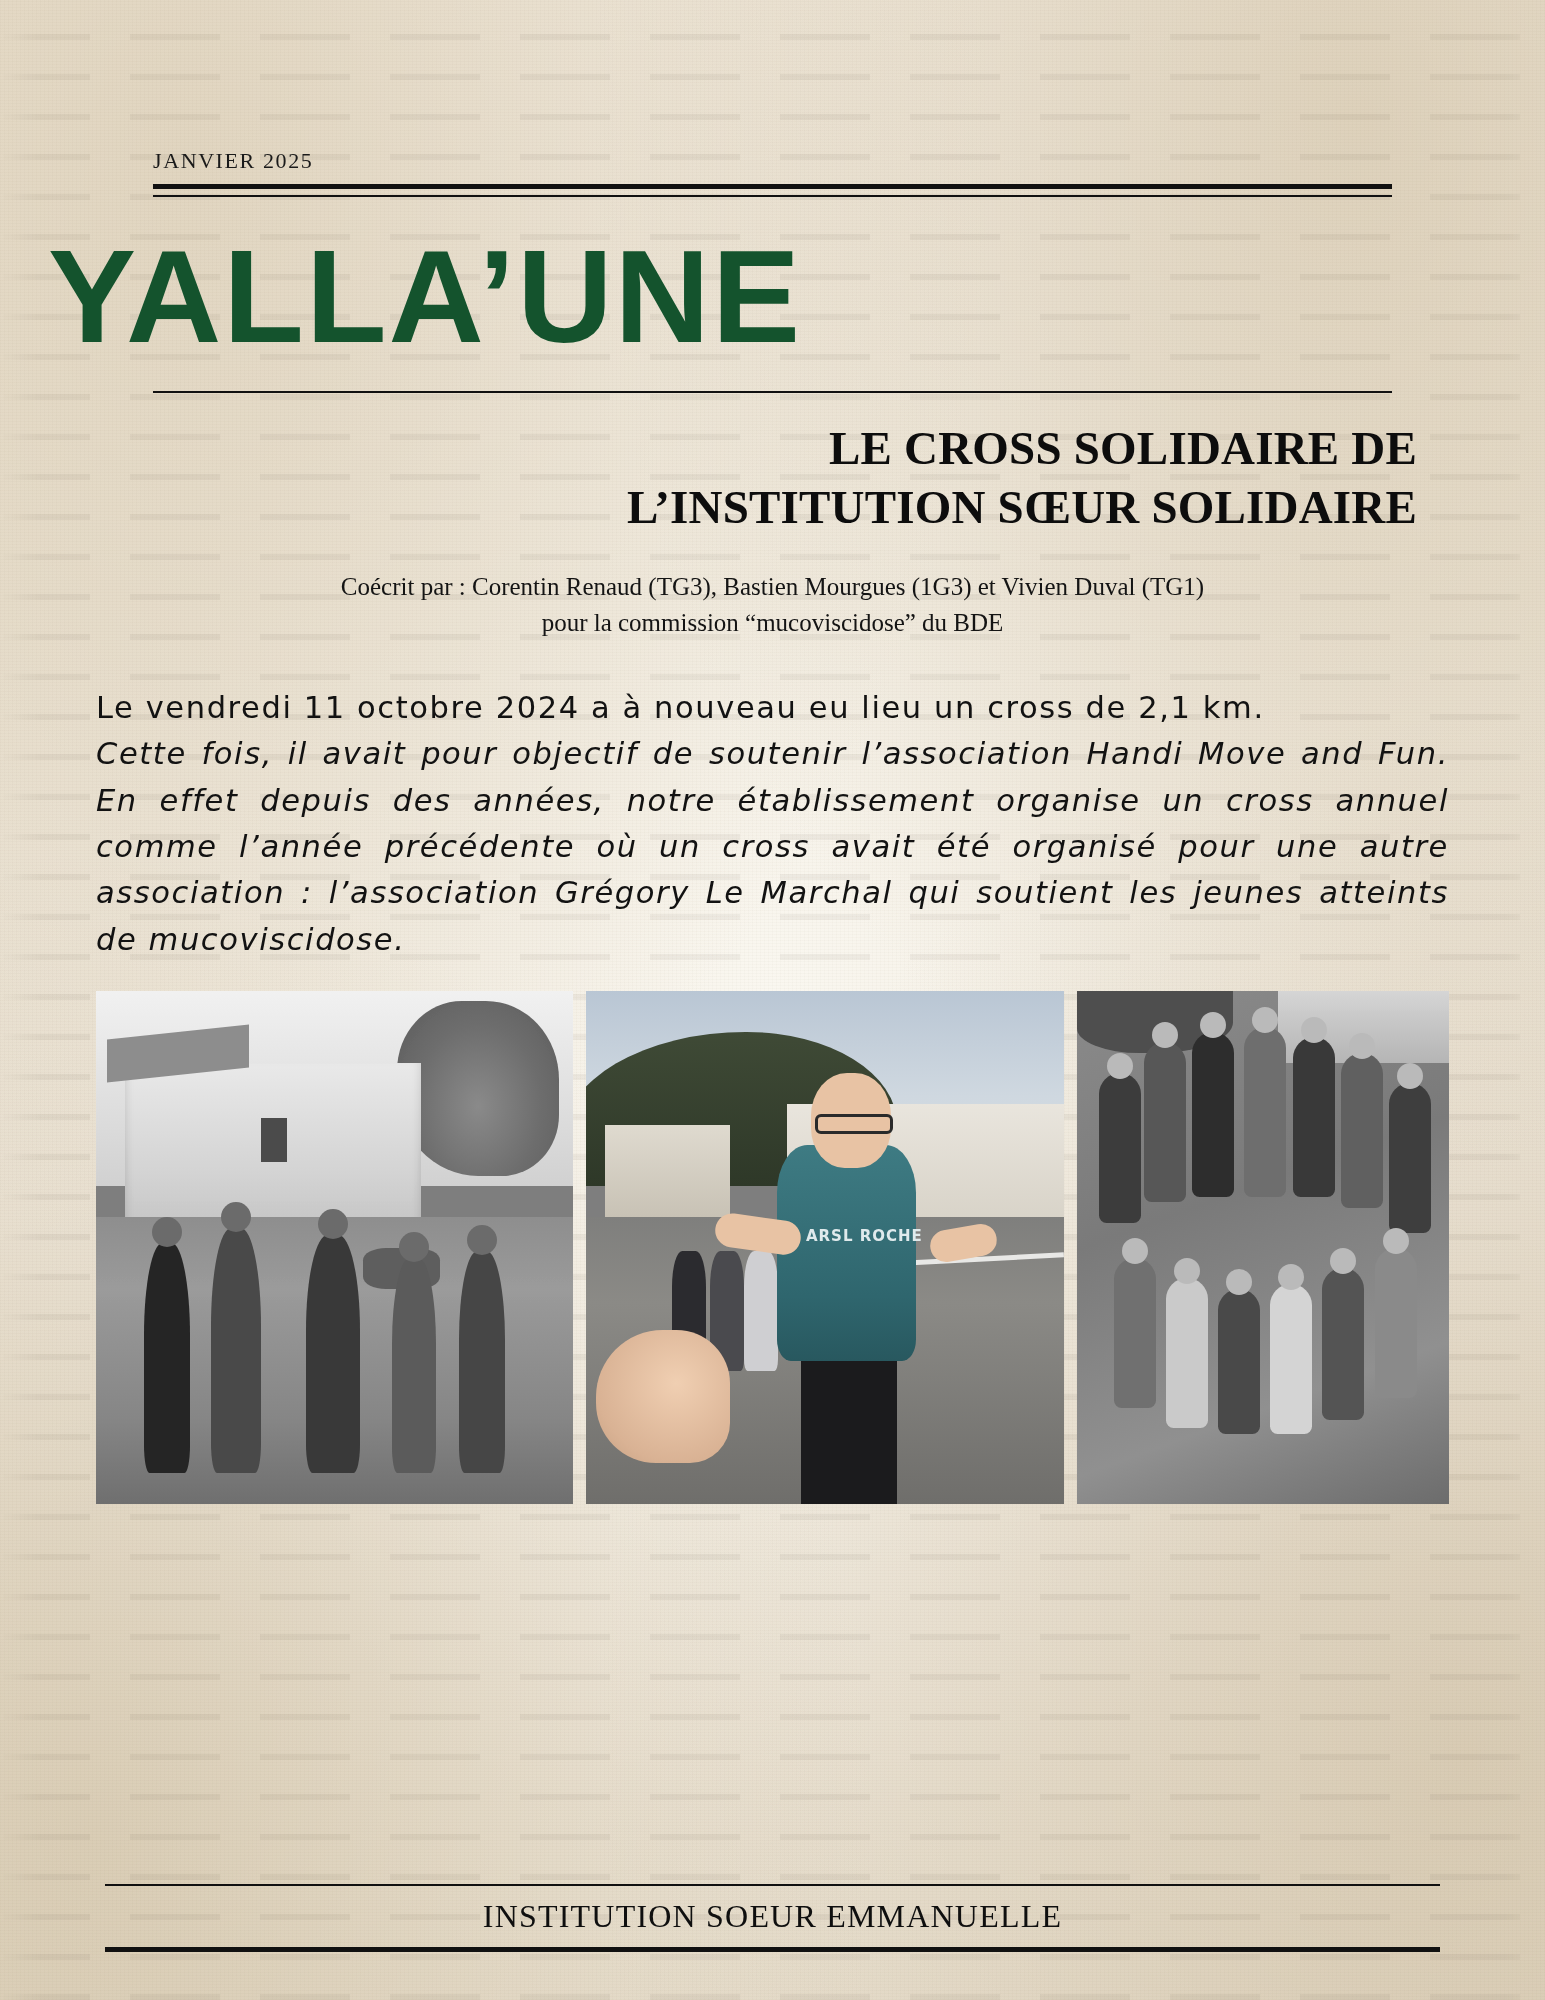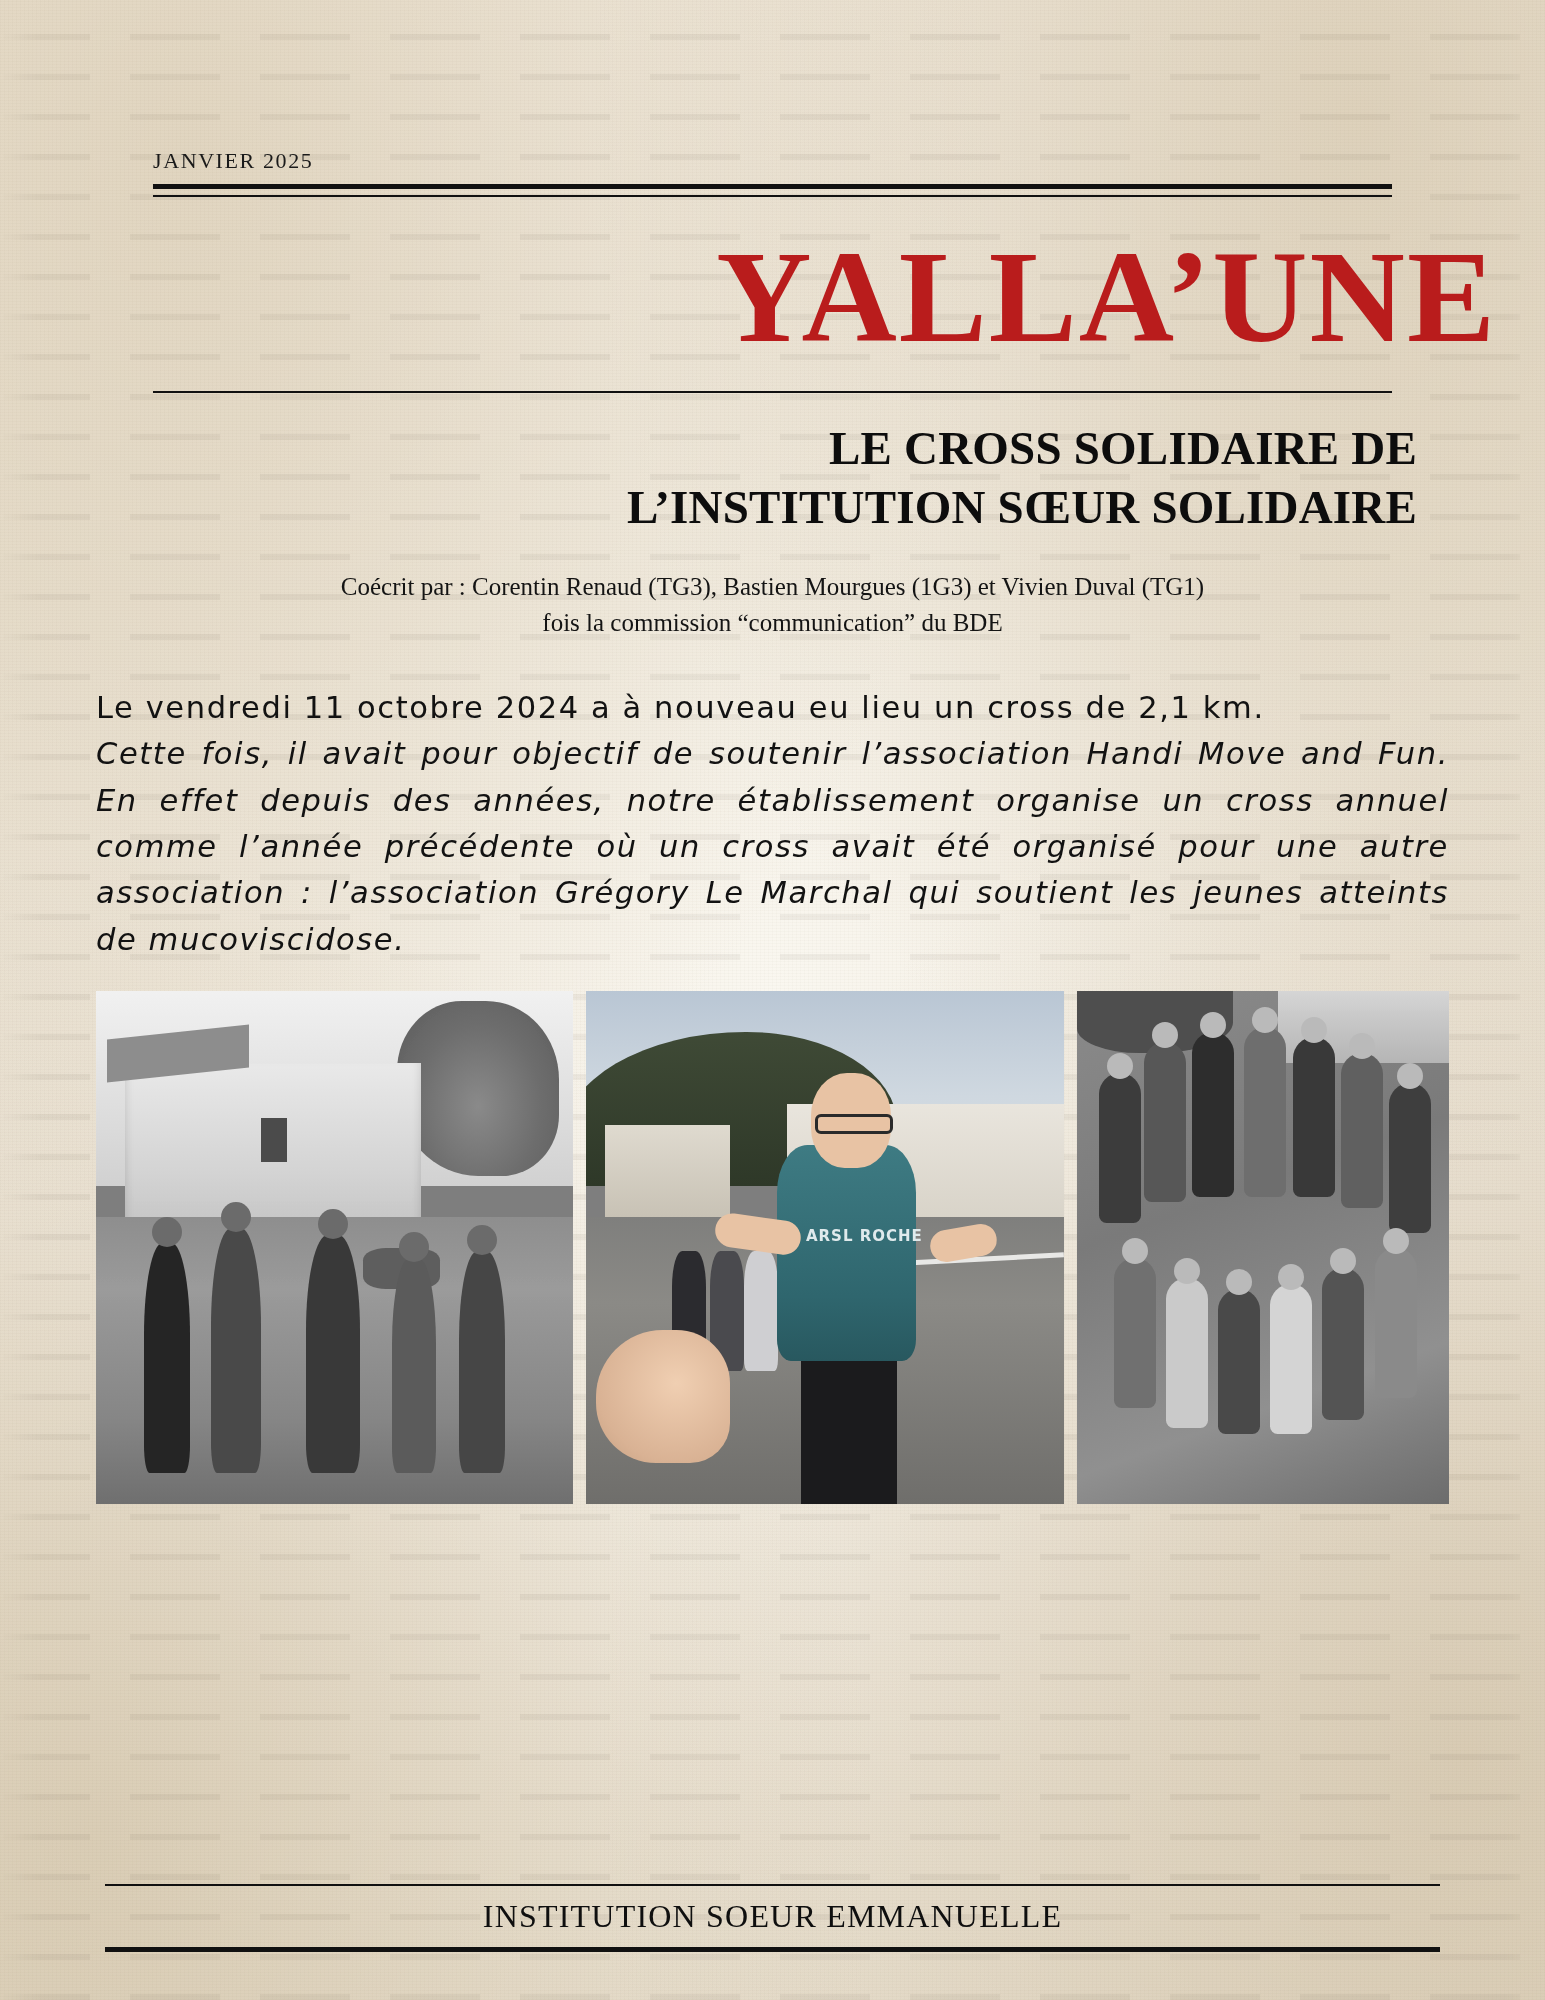--- a/index.html
+++ b/index.html
@@ -72,28 +72,28 @@
   .rule-thick {
     margin: 10px 105px 0 105px;
     border-top: 5px solid #111;
   }
   .rule-thin {
     margin: 0 105px;
     border-top: 2px solid #111;
   }
 
   .title {
-    text-align: right;
-    font-family: Liberation Serif, serif;
+    text-align: left;
+    font-family: Liberation Sans, sans-serif;
     font-weight: 700;
     font-size: 132px;
     line-height: 1.0;
     letter-spacing: 2px;
     margin: 34px 0 28px 0;
-    color: #b91c1c;
+    color: #14532d;
   }
 
   .subtitle {
     text-align: right;
     font-family: Liberation Serif, serif;
     font-weight: 700;
     font-size: 47px;
     line-height: 1.25;
     letter-spacing: 0.2px;
     margin: 26px 80px 0 80px;
@@ -307,21 +307,21 @@
 
   <div class="rule-thin"></div>
 
   <div class="subtitle">
     <div>LE CROSS SOLIDAIRE DE</div>
     <div>L’INSTITUTION SŒUR SOLIDAIRE</div>
   </div>
 
   <div class="byline">
     <div>Coécrit par : Corentin Renaud (TG3), Bastien Mourgues (1G3) et Vivien Duval (TG1)</div>
-    <div>fois la commission “communication” du BDE</div>
+    <div>pour la commission “mucoviscidose” du BDE</div>
   </div>
 
   <div class="article">
     <p>Le vendredi 11 octobre 2024 a à nouveau eu lieu un cross de 2,1 km.</p>
     <p>Cette fois, il avait pour objectif de soutenir l’association Handi Move and Fun. En effet depuis des années, notre établissement organise un cross annuel comme l’année précédente où un cross avait été organisé pour une autre association : l’association Grégory Le Marchal qui soutient les jeunes atteints de mucoviscidose.</p>
   </div>
 
   <div class="photos">
 
     <div class="photo p1">

